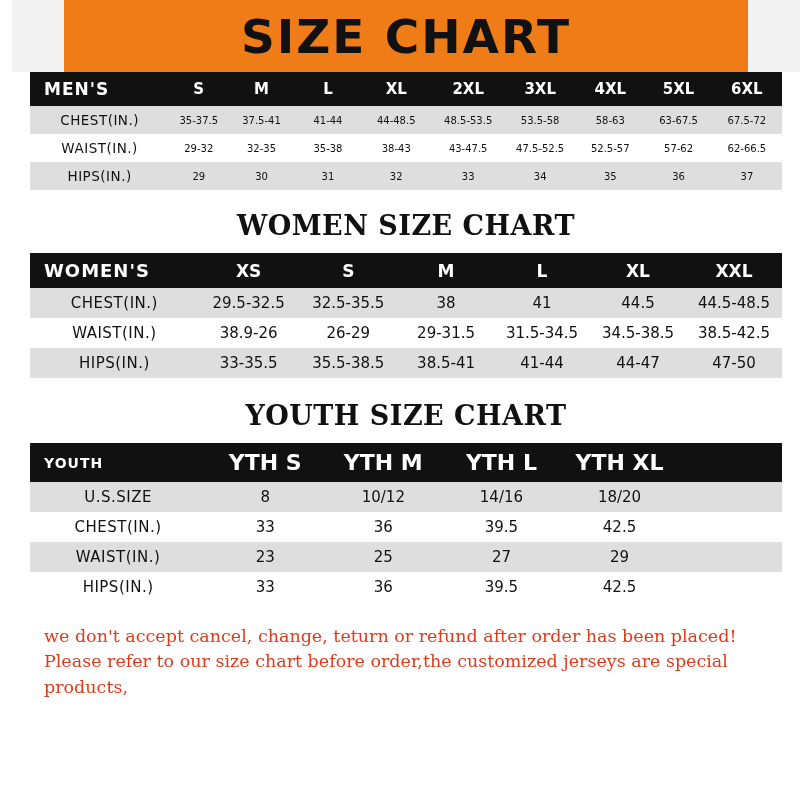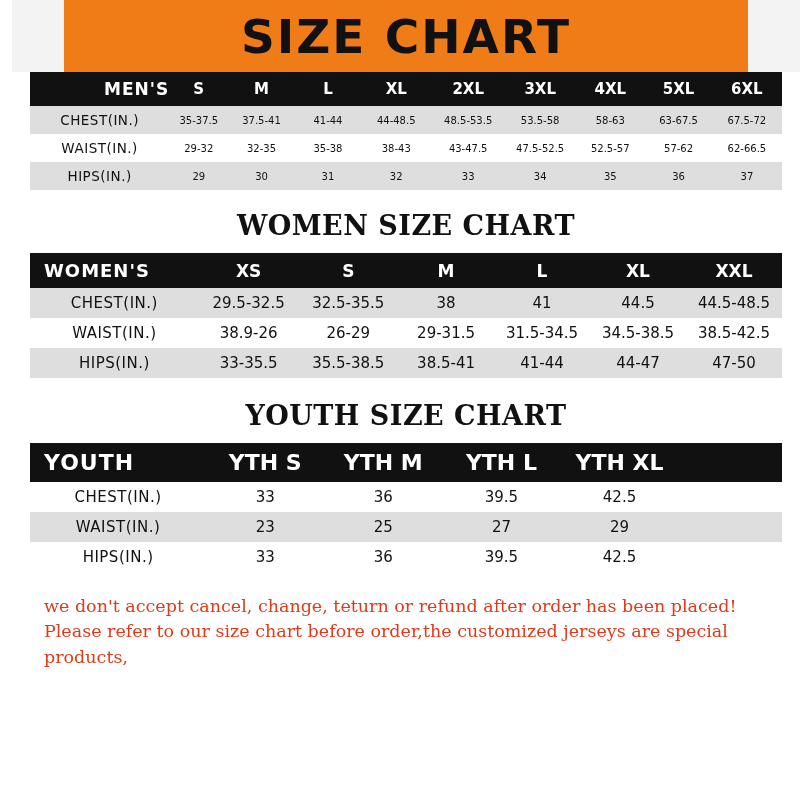--- a/index.html
+++ b/index.html
@@ -96,33 +96,33 @@
   table.size-table td.rowhead {
     font-weight: normal;
     letter-spacing: 0.5px;
   }
   table.size-table tbody tr.odd { background: #dedede; }
   table.size-table tbody tr.even { background: #ffffff; }
   table.size-table tbody td { padding: 6px 0; }
 
   
   #men-table thead th { font-size: 15px; }
-  #men-table thead th.rowhead { font-size: 17px; text-align: right; }
+  #men-table thead th.rowhead { font-size: 17px; }
   #men-table tbody td { font-size: 10px; }
   #men-table tbody td.rowhead { font-size: 13.5px; }
 
   
   #women-table thead th { font-size: 17px; }
   #women-table thead th.rowhead { font-size: 18px; }
   #women-table tbody td { font-size: 15px; }
   #women-table tbody td.rowhead { font-size: 15px; }
 
   
   #youth-table thead th { font-size: 22px; }
-  #youth-table thead th.rowhead { font-size: 22px; }
+  #youth-table thead th.rowhead { font-size: 14px; }
   #youth-table tbody td { font-size: 15px; }
   #youth-table tbody td.rowhead { font-size: 15px; }
 
   .footer-note {
     margin-top: 22px;
     padding: 0 14px 0 14px;
     font-family: "DejaVu Serif", serif;
     font-size: 17.5px;
     line-height: 1.45;
     color: #e03a1a;
@@ -248,20 +248,28 @@
         <tr>
           <th class="rowhead" style="width:22%">YOUTH</th>
           <th style="width:16%">YTH S</th>
           <th style="width:16%">YTH M</th>
           <th style="width:16%">YTH L</th>
           <th style="width:16%">YTH XL</th>
           <th style="width:14%"></th>
         </tr>
       </thead>
       <tbody>
+        <tr class="odd">
+          <td class="rowhead">U.S.SIZE</td>
+          <td>8</td>
+          <td>10/12</td>
+          <td>14/16</td>
+          <td>18/20</td>
+          <td></td>
+        </tr>
         <tr class="even">
           <td class="rowhead">CHEST(IN.)</td>
           <td>33</td>
           <td>36</td>
           <td>39.5</td>
           <td>42.5</td>
           <td></td>
         </tr>
         <tr class="odd">
           <td class="rowhead">WAIST(IN.)</td>

